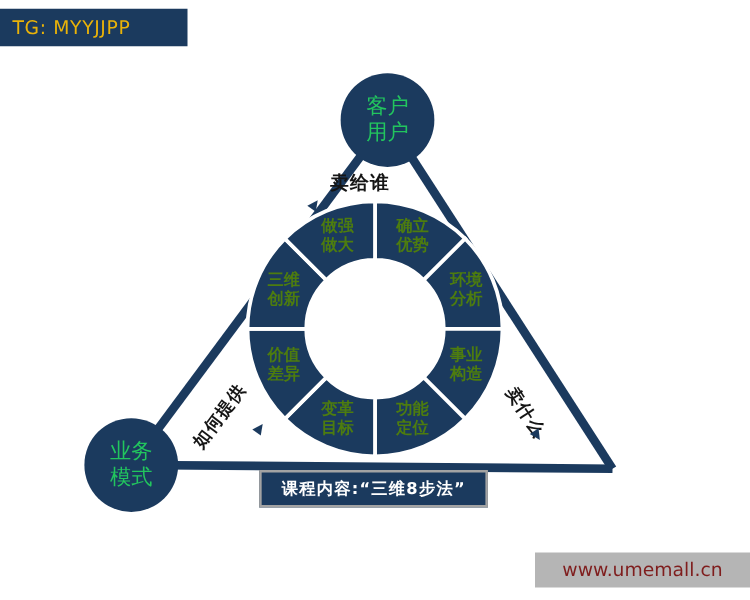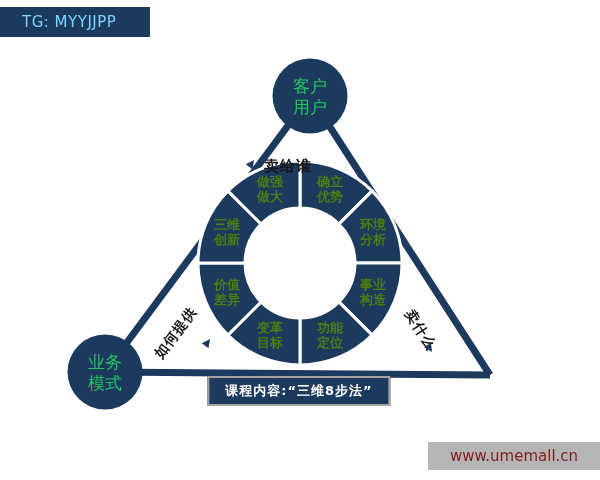--- a/index.html
+++ b/index.html
@@ -5,38 +5,38 @@
   :root { --navy:#1b3a5e; --wm-bg:#b5b5b5; }
   * { box-sizing:border-box; }
   body { margin:0; background:#fff; font-family:"DejaVu Sans","Liberation Sans",sans-serif; }
   .canvas { position:relative; width:600px; height:480px; background:#fff; overflow:hidden; }
 
   svg.diagram { position:absolute; left:0; top:0; }
   .tri { stroke:var(--navy); stroke-width:7; }
   .seg { fill:var(--navy); stroke:#fff; stroke-width:3; }
 
   .badge { position:absolute; left:0; top:7px; width:150px; height:30px; background:var(--navy);
-           color:#7dd3fc; font-size:15px; line-height:30px; padding-left:22px; letter-spacing:0.5px; }
+           color:#eab308; font-size:15px; line-height:30px; padding-left:10px; letter-spacing:0.5px; }
 
   .twoline { white-space:pre-line; }
 
   .circle { position:absolute; transform:translate(-50%,-50%); border-radius:50%;
             background:var(--navy); color:#22c55e; display:flex; align-items:center; justify-content:center;
             text-align:center; font-weight:normal; }
   .node-top { left:310px; top:96px;  width:75px; height:75px; font-size:17px; line-height:1.2; }
   .node-bl  { left:105px; top:372px; width:75px; height:75px; font-size:17px; line-height:1.2; }
   .node-br  { left:490px; top:375px; width:75px; height:75px; font-size:16px; line-height:1.2; }
 
   .hub { left:300px; top:263px; width:94px; height:94px; font-size:25px; line-height:1.15; letter-spacing:2px; }
 
   .seg-label { position:absolute; transform:translate(-50%,-50%); color:#4d7c0f; font-weight:bold;
                font-size:13px; line-height:1.15; text-align:center; }
 
   .edge-label { position:absolute; font-weight:bold; color:#151515; letter-spacing:1px; white-space:nowrap; }
-  .el-top   { left:288px; top:147px; transform:translate(-50%,-50%); font-size:15px;margin-top:19px; }
+  .el-top   { left:288px; top:147px; transform:translate(-50%,-50%); font-size:15px; }
   .el-left  { left:176px; top:333px; transform:translate(-50%,-50%) rotate(-53deg); font-size:14px; }
   .el-right { left:420px; top:330px; transform:translate(-50%,-50%) rotate(57deg);  font-size:14px; }
 
   .marker { position:absolute; transform:translate(-50%,-50%) rotate(var(--rot,0deg));
             color:var(--navy); font-size:11px; line-height:1; }
 
   .footer-box { position:absolute; left:299px; top:391px; transform:translate(-50%,-50%);
                 background:var(--navy); color:#fff; border:2px solid #a3a3a3; padding:4px 16px;
                 font-size:13px; font-weight:bold; white-space:nowrap; letter-spacing:1px; }
 

